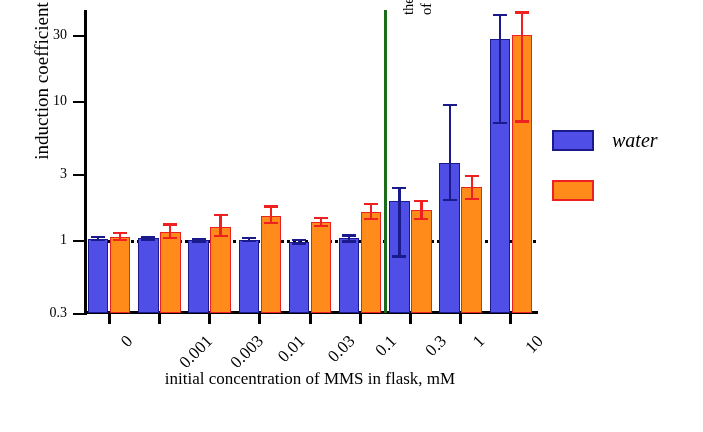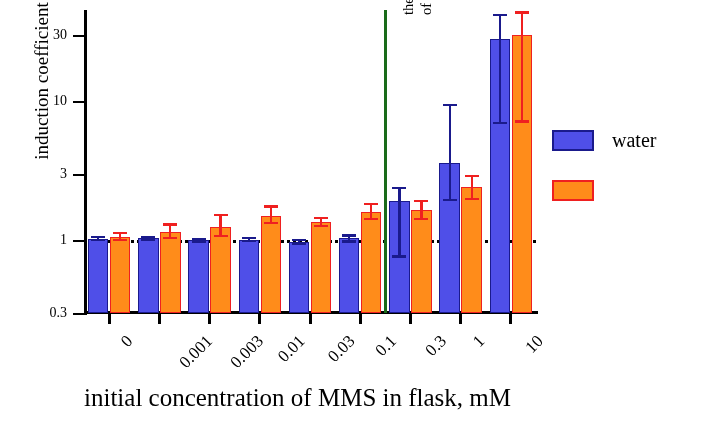--- a/index.html
+++ b/index.html
@@ -18,23 +18,23 @@
     position:absolute;
     left:-88px; top:70px;
     width:260px; text-align:center;
     transform:rotate(-90deg);
     transform-origin:50% 50%;
     font-size:19px;
     white-space:nowrap;
   }
   .xlabel{
     position:absolute;
-    left:84px; top:384px;
-    width:452px; text-align:left;
-    font-size:25px;
+    left:84px; top:369px;
+    width:452px; text-align:center;
+    font-size:17px;
     white-space:nowrap;
   }
 
   
   .plot{
     position:absolute;
     left:84px; top:10px;
     width:452px; height:303px;
   }
   .axis-y{
@@ -123,20 +123,21 @@
 
   
   .legend{
     position:absolute;
     left:552px; top:128px;
   }
   .legend-row{
     display:flex;align-items:center;
     margin-bottom:26px;
     height:24px;
+    font-style:italic;
   }
   .swatch{
     width:42px;height:21px;
     box-sizing:border-box;
     margin-right:18px;
   }
   .swatch.water{background:#4f4fe8;border:2px solid #1a1a8c;}
   .swatch.gammarus{background:#ff8c1a;border:2px solid #ef2020;}
   .legend-label{font-size:20px;white-space:nowrap;}
 </style>

